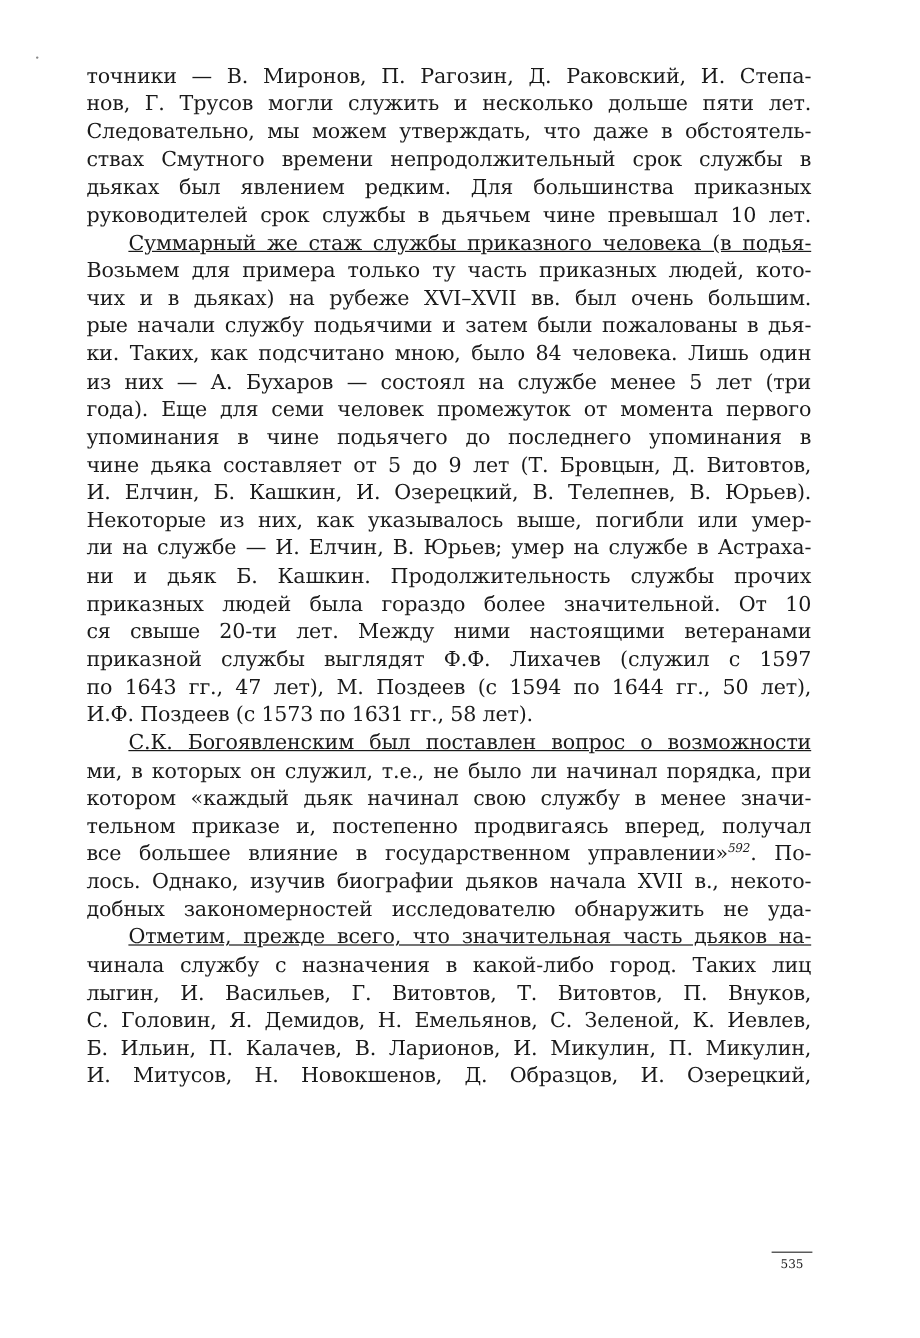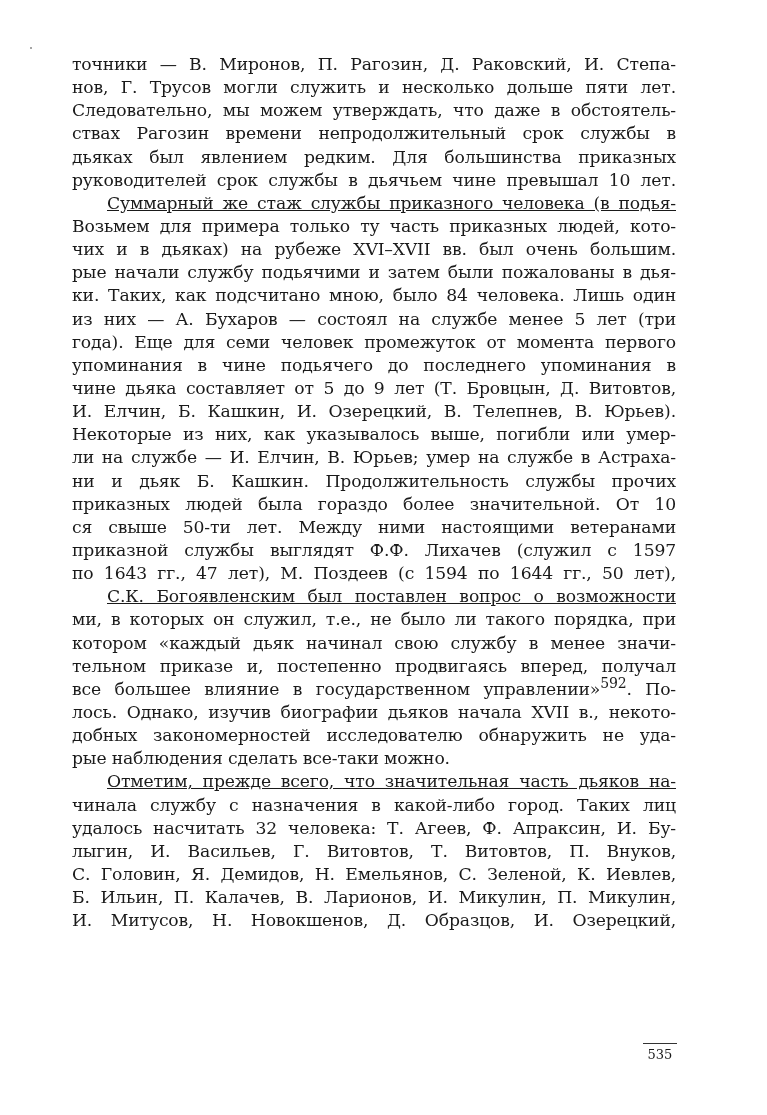--- a/index.html
+++ b/index.html
@@ -41,93 +41,93 @@
       letter-spacing: -0.15px;
     }
     .line.last {
       text-align-last: left;
     }
     .line.indent {
       padding-left: 35px;
       text-decoration: underline;
     }
     .line .sup {
-      font-size: 14px;
+      font-size: 10px;
       vertical-align: 7px;
       line-height: 0;
+      font-style: italic;
     }
     .page-number-block {
       position: absolute;
       left: 643px;
       top: 1043px;
       width: 34px;
     }
     .page-rule {
       height: 1px;
       background: #333;
       width: 100%;
     }
     .page-number {
-      font-size: 13px;
+      font-size: 10px;
       text-align: center;
       margin-top: 2px;
       line-height: 18px;
     }
   </style>
 </head>
 <body>
 
 <div class="speck"></div>
 
 <main class="text-column">
 
   <section>
     <span class="line">точники — В. Миронов, П. Рагозин, Д. Раковский, И. Степа-</span>
     <span class="line">нов, Г. Трусов могли служить и несколько дольше пяти лет.</span>
     <span class="line">Следовательно, мы можем утверждать, что даже в обстоятель-</span>
-    <span class="line">ствах Рагозин времени непродолжительный срок службы в</span>
+    <span class="line">ствах Смутного времени непродолжительный срок службы в</span>
     <span class="line">дьяках был явлением редким. Для большинства приказных</span>
     <span class="line">руководителей срок службы в дьячьем чине превышал 10 лет.</span>
   </section>
 
   <section>
     <span class="line indent">Суммарный же стаж службы приказного человека (в подья-</span>
     <span class="line">Возьмем для примера только ту часть приказных людей, кото-</span>
     <span class="line">чих и в дьяках) на рубеже XVI–XVII вв. был очень большим.</span>
     <span class="line">рые начали службу подьячими и затем были пожалованы в дья-</span>
     <span class="line">ки. Таких, как подсчитано мною, было 84 человека. Лишь один</span>
     <span class="line">из них — А. Бухаров — состоял на службе менее 5 лет (три</span>
     <span class="line">года). Еще для семи человек промежуток от момента первого</span>
     <span class="line">упоминания в чине подьячего до последнего упоминания в</span>
     <span class="line">чине дьяка составляет от 5 до 9 лет (Т. Бровцын, Д. Витовтов,</span>
     <span class="line">И. Елчин, Б. Кашкин, И. Озерецкий, В. Телепнев, В. Юрьев).</span>
     <span class="line">Некоторые из них, как указывалось выше, погибли или умер-</span>
     <span class="line">ли на службе — И. Елчин, В. Юрьев; умер на службе в Астраха-</span>
     <span class="line">ни и дьяк Б. Кашкин. Продолжительность службы прочих</span>
     <span class="line">приказных людей была гораздо более значительной. От 10</span>
-    <span class="line">ся свыше 50-ти лет. Между ними настоящими ветеранами</span>
+    <span class="line">ся свыше 20-ти лет. Между ними настоящими ветеранами</span>
     <span class="line">приказной службы выглядят Ф.Ф. Лихачев (служил с 1597</span>
     <span class="line">по 1643 гг., 47 лет), М. Поздеев (с 1594 по 1644 гг., 50 лет),</span>
+    <span class="line last">И.Ф. Поздеев (с 1573 по 1631 гг., 58 лет).</span>
   </section>
 
   <section>
     <span class="line indent">С.К. Богоявленским был поставлен вопрос о возможности</span>
-    <span class="line">ми, в которых он служил, т.е., не было ли такого порядка, при</span>
+    <span class="line">ми, в которых он служил, т.е., не было ли начинал порядка, при</span>
     <span class="line">котором «каждый дьяк начинал свою службу в менее значи-</span>
     <span class="line">тельном приказе и, постепенно продвигаясь вперед, получал</span>
     <span class="line"><span>все большее влияние в государственном управлении»</span><span class="sup">592</span><span>. По-</span></span>
     <span class="line">лось. Однако, изучив биографии дьяков начала XVII в., некото-</span>
     <span class="line">добных закономерностей исследователю обнаружить не уда-</span>
-    <span class="line last">рые наблюдения сделать все-таки можно.</span>
   </section>
 
   <section>
     <span class="line indent">Отметим, прежде всего, что значительная часть дьяков на-</span>
     <span class="line">чинала службу с назначения в какой-либо город. Таких лиц</span>
-    <span class="line">удалось насчитать 32 человека: Т. Агеев, Ф. Апраксин, И. Бу-</span>
     <span class="line">лыгин, И. Васильев, Г. Витовтов, Т. Витовтов, П. Внуков,</span>
     <span class="line">С. Головин, Я. Демидов, Н. Емельянов, С. Зеленой, К. Иевлев,</span>
     <span class="line">Б. Ильин, П. Калачев, В. Ларионов, И. Микулин, П. Микулин,</span>
     <span class="line">И. Митусов, Н. Новокшенов, Д. Образцов, И. Озерецкий,</span>
   </section>
 
 </main>
 
 <footer class="page-number-block">
   <div class="page-rule"></div>

